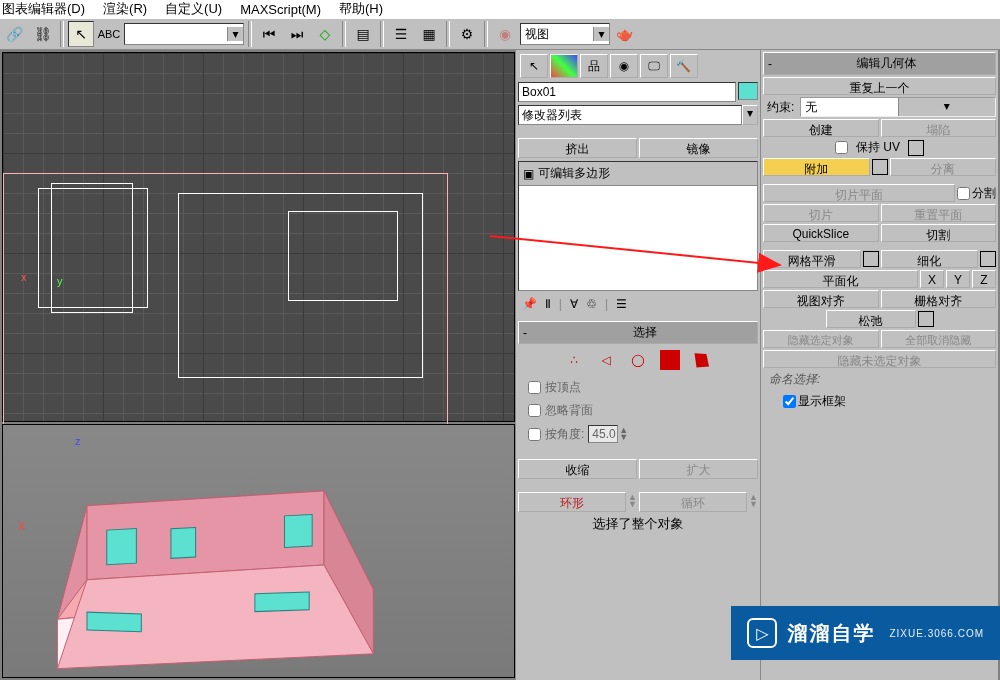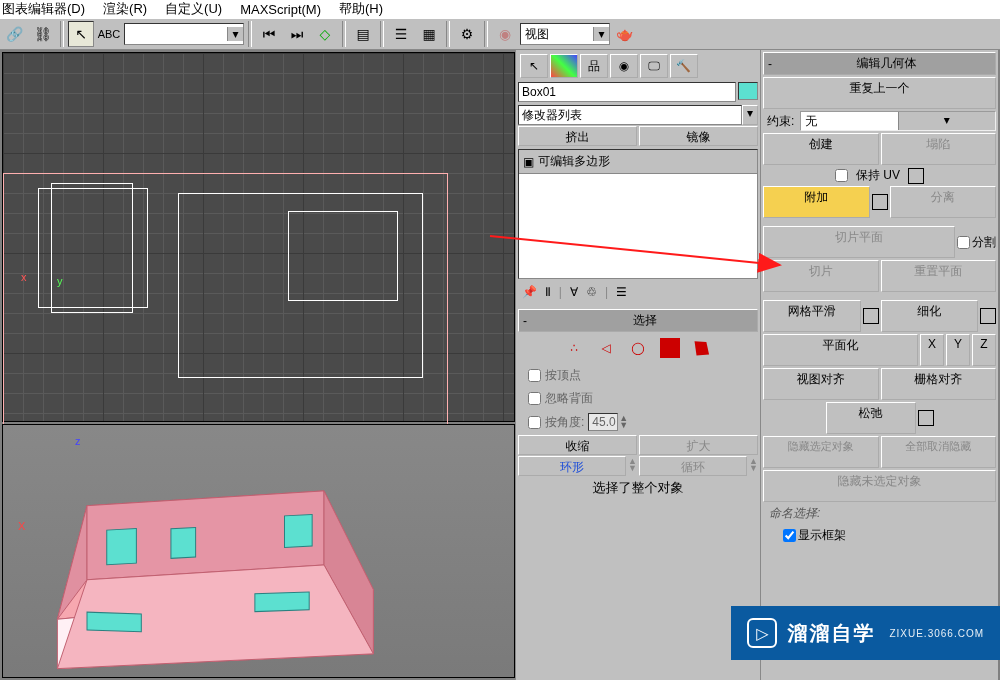--- a/index.html
+++ b/index.html
@@ -20,37 +20,37 @@
   .axis-origin { position: absolute; font-size: 11px; }
   .viewport-bottom { flex: 1; background: linear-gradient(#888,#7a7a7a); border: 1px solid #000; position: relative; }
   .command-panel { width: 245px; background: #c0c0c0; border-left: 1px solid #888; padding: 2px; display: flex; flex-direction: column; }
   .panel-tabs { display: flex; gap: 2px; background: #c0c0c0; padding: 2px; margin-bottom: 2px; }
   .panel-tab { width: 28px; height: 24px; border: 1px outset #fff; background: #c0c0c0; display: flex; align-items: center; justify-content: center; }
   .cmd-input { width: 100%; height: 20px; background: #fff; border: 1px inset #888; padding: 1px 3px; display: flex; align-items: center; }
   .color-swatch { width: 22px; height: 18px; background: #5ce0d0; border: 1px inset #888; margin-left: 2px; }
   .cmd-drop { display: flex; margin-top: 3px; }
   .cmd-drop .inp { flex: 1; background: #fff; border: 1px inset #888; height: 20px; padding: 1px 3px; display: flex; align-items: center; }
   .cmd-drop .ar { width: 16px; background: #c0c0c0; border: 1px outset #fff; text-align: center; }
-  .btn-row { display: flex; gap: 2px; margin-top: 1px; }
+  .btn-row { display: flex; gap: 2px; margin-top: 13px; }
   .btn { flex: 1; height: 20px; background: #c0c0c0; border: 1px outset #fff; text-align: center; padding-top: 2px; cursor: pointer; }
   .stack-list { height: 130px; background: #fff; border: 1px inset #888; margin-top: 3px; }
   .stack-item { background: #c0c0c0; padding: 3px 4px; border-bottom: 1px solid #888; display: flex; align-items: center; gap: 4px; }
   .stack-icons { display: flex; gap: 8px; padding: 4px; margin-top: 2px; }
   .rollout-header { background: #a0a0a0; border: 1px outset #fff; display: flex; align-items: center; padding: 2px 4px; margin-top: 6px; }
   .rollout-header .dash { width: 14px; }
   .rollout-header .title { flex: 1; text-align: center; }
   .selection-icons { display: flex; gap: 12px; justify-content: center; padding: 6px; }
   .sel-icon { width: 20px; height: 20px; display: flex; align-items: center; justify-content: center; }
   .checkbox-row { display: flex; align-items: center; gap: 4px; padding: 3px 10px; color: #666; }
   .checkbox-row input[type=checkbox] { width: 13px; height: 13px; }
   .spinner { display: flex; align-items: center; }
   .spinner .val { width: 30px; background: #e8e8e8; border: 1px inset #888; padding: 1px 3px; color: #666; }
   .right-panel { width: 238px; background: #c0c0c0; border-left: 1px solid #888; padding: 2px; overflow: hidden; }
   .rp-row { display: flex; align-items: center; gap: 2px; margin-top: 2px; }
-  .rp-btn { height: 32px; background: #c0c0c0; border: 1px outset #fff; text-align: center; padding-top: 2px; cursor: pointer; font-size: 12px; }
+  .rp-btn { height: 18px; background: #c0c0c0; border: 1px outset #fff; text-align: center; padding-top: 2px; cursor: pointer; font-size: 12px; }
   .rp-btn.disabled { color: #888; }
   .rp-btn.highlight { background: #f5d050; }
   .rp-dropdown { flex: 1; height: 20px; background: #fff; border: 1px inset; display: flex; }
   .rp-dropdown span { flex: 1; padding: 1px 4px; }
   .rp-dropdown .ar { width: 14px; background: #c0c0c0; border-left: 1px solid #888; text-align: center; }
   .sq-icon { width: 16px; height: 16px; border: 1px solid #000; background: #c0c0c0; }
   .watermark { position: absolute; right: 0; bottom: 20px; background: #0a5aa0; color: #fff; padding: 12px 16px; display: flex; align-items: center; gap: 10px; z-index: 100; }
   .watermark .wm-icon { width: 30px; height: 30px; border: 2px solid #fff; border-radius: 6px; display: flex; align-items: center; justify-content: center; font-size: 16px; }
   .watermark .wm-text { font-size: 20px; font-weight: bold; letter-spacing: 2px; }
   .watermark .wm-url { font-size: 10px; opacity: 0.9; letter-spacing: 1px; margin-left: 4px; }
@@ -194,21 +194,21 @@
       <div class="spinner">
           <div class="val">45.0</div>
           <span style="font-size:9px;line-height:7px;margin-left:1px">▲<br>▼</span>
         </div>
     </div>
     <div class="btn-row">
       <div class="btn disabled" style="color:#000000">收缩</div>
       <div class="btn disabled" style="color:#888">扩大</div>
     </div>
     <div class="btn-row">
-      <div class="btn disabled" style="color:#1d4ed8">环形</div>
+      <div class="btn disabled" style="color:#b91c1c">环形</div>
       <span style="font-size:9px;line-height:7px;padding-top:2px;color:#888">▲<br>▼</span>
       <div class="btn disabled" style="color:#888">循环</div>
       <span style="font-size:9px;line-height:7px;padding-top:2px;color:#888">▲<br>▼</span>
     </div>
     <div style="text-align:center;padding:3px;font-size:13px">选择了整个对象</div>
   </div>
 
   <div class="right-panel">
     <div class="rollout-header" style="margin-top:0">
       <span class="dash">-</span>
@@ -240,20 +240,24 @@
     </div>
     <div style="height:6px"></div>
     <div class="rp-row">
       <div class="rp-btn disabled" style="flex:1.4">切片平面</div>
       <input type="checkbox" style="">
       <span>分割</span>
     </div>
     <div class="rp-row">
       <div class="rp-btn disabled" style="flex:1">切片</div>
       <div class="rp-btn disabled" style="flex:1">重置平面</div>
+    </div>
+    <div class="rp-row">
+      <div class="rp-btn" style="flex:1">QuickSlice</div>
+      <div class="rp-btn" style="flex:1">切割</div>
     </div>
     <div style="height:6px"></div>
     <div class="rp-row">
       <div class="rp-btn" style="flex:1">网格平滑</div>
       <div class="sq-icon"></div>
       <div class="rp-btn" style="flex:1">细化</div>
       <div class="sq-icon"></div>
     </div>
     <div class="rp-row">
       <div class="rp-btn" style="flex:2">平面化</div>

